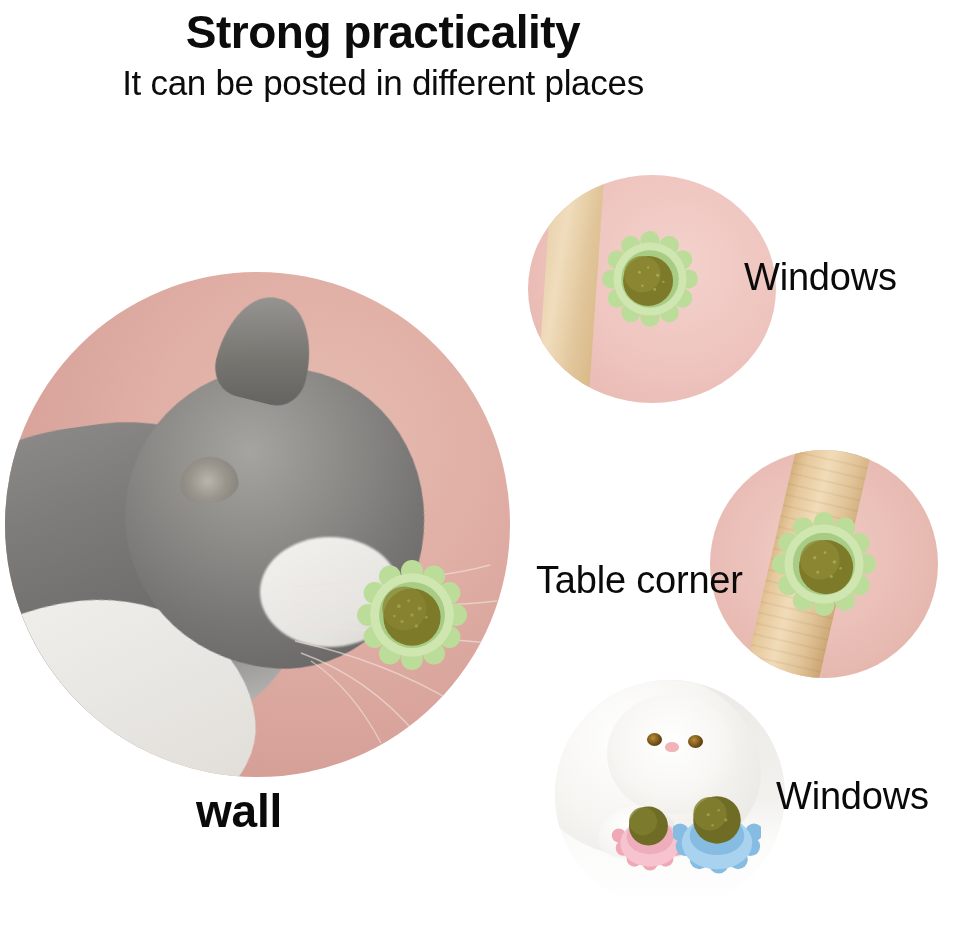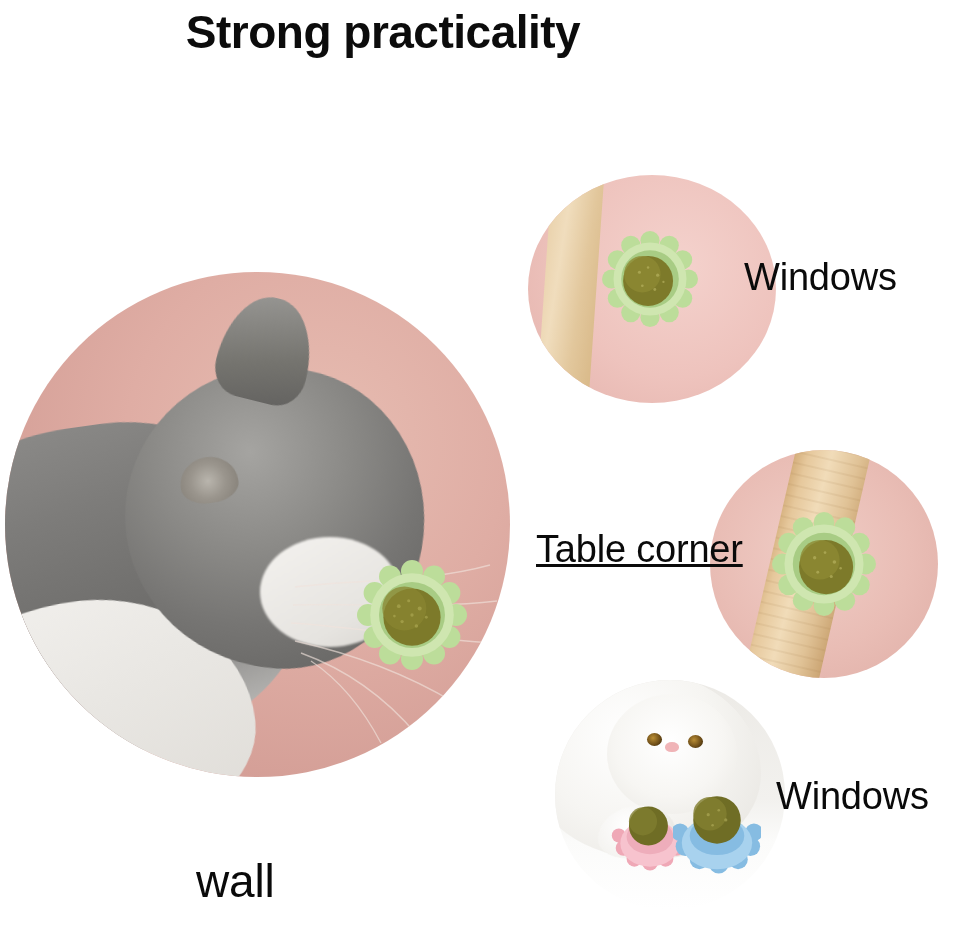--- a/index.html
+++ b/index.html
@@ -314,20 +314,21 @@
     top: 110px;
     width: 88px;
     height: 88px;
   }
 </style>
 </head>
 <body>
 
 <div class="heading-block">
   <h1 class="title">Strong practicality</h1>
+  <h2 class="subtitle">It can be posted in different places</h2>
 </div>
 
 <div class="photo" id="photo-wall">
   <div class="scene">
     <div class="bg"></div>
     <div class="cat-body"></div>
     <div class="cat-chest"></div>
     <div class="cat-head"></div>
     <div class="cat-ear"></div>
     <div class="cat-eye"></div>
@@ -371,21 +372,21 @@
             <circle cx="-9" cy="6" r="1.5"></circle>
           <circle cx="4" cy="10" r="1.6"></circle>
             <circle cx="13" cy="2" r="1.3"></circle>
           <circle cx="-16" cy="1" r="1.2"></circle>
             <circle cx="0" cy="0" r="1.5"></circle>
         </g>
       </g>
     </svg>
   </div>
 </div>
-<div class="label label-wall" style="left:196px; top:854px;">wall</div>
+<div class="label label-wall" style="left:196px; top:784px;font-weight:bold;">wall</div>
 
 <div class="photo" id="photo-windows">
   <div class="scene">
     <div class="bg"></div>
     <div class="frame"></div>
     <svg class="toy" viewBox="0 0 100 100">
       <g transform="translate(50,50)">
         <g fill="#bcdd9a">
           <circle cx="0" cy="-40" r="10"></circle>
             <circle cx="20" cy="-35" r="10"></circle>
@@ -447,21 +448,21 @@
             <circle cx="1" cy="-11" r="1.3"></circle>
           <circle cx="10" cy="-2" r="1.7"></circle>
             <circle cx="-6" cy="8" r="1.4"></circle>
           <circle cx="7" cy="12" r="1.5"></circle>
             <circle cx="16" cy="4" r="1.2"></circle>
         </g>
       </g>
     </svg>
   </div>
 </div>
-<div class="label" style="left:536px; top:528px;text-decoration:underline;">Table corner</div>
+<div class="label" style="left:536px; top:559px;">Table corner</div>
 
 <div class="photo" id="photo-ground">
   <div class="scene">
     <div class="bg"></div>
     <div class="white-cat"></div>
     <div class="cat-face"></div>
     <div class="cat-eye-l"></div>
     <div class="cat-eye-r"></div>
     <div class="cat-nose"></div>
     <div class="cat-paw"></div>

